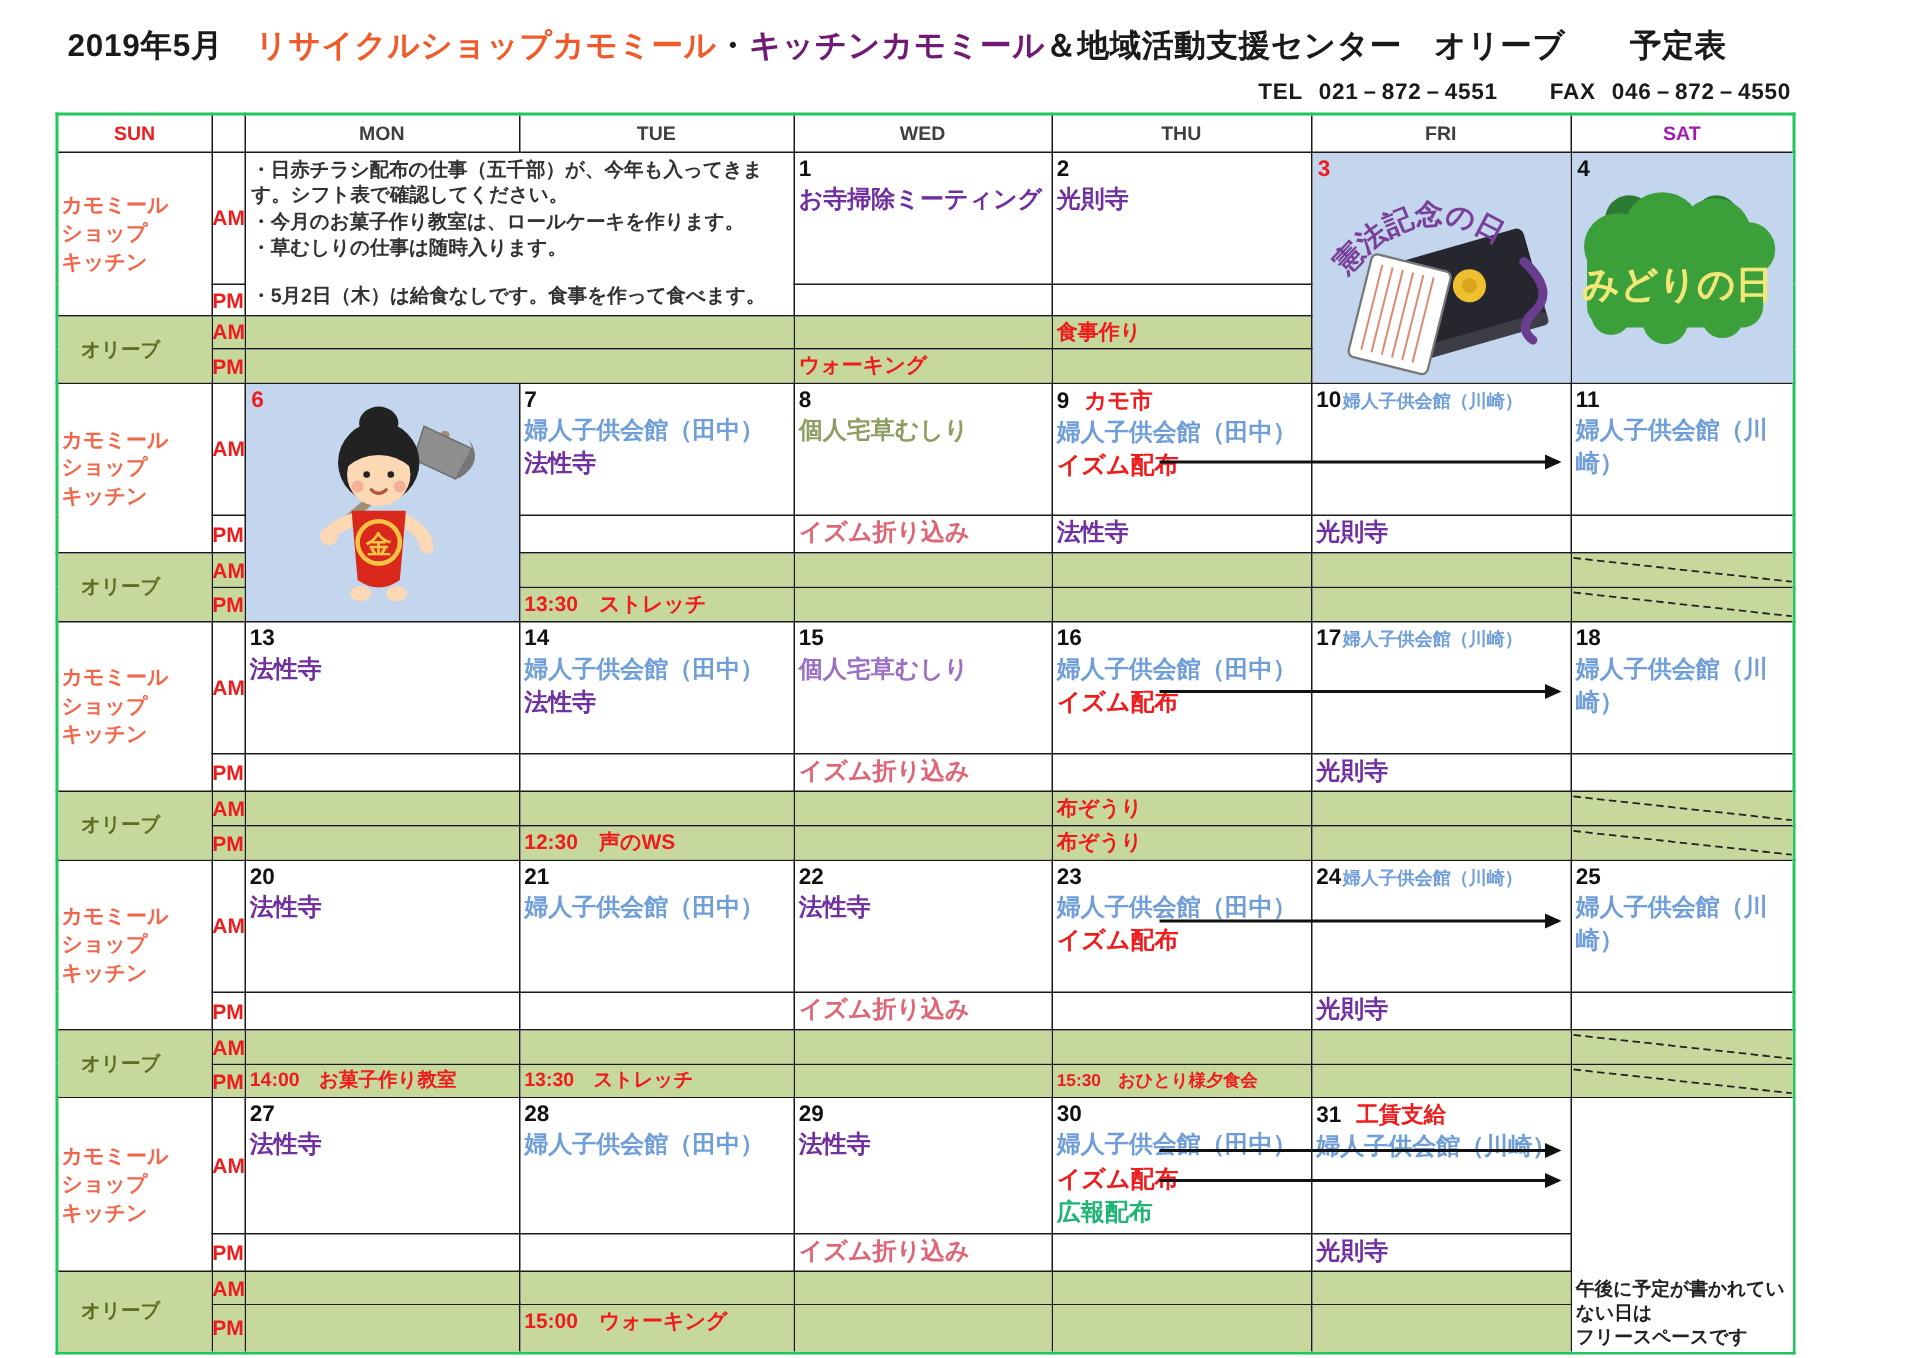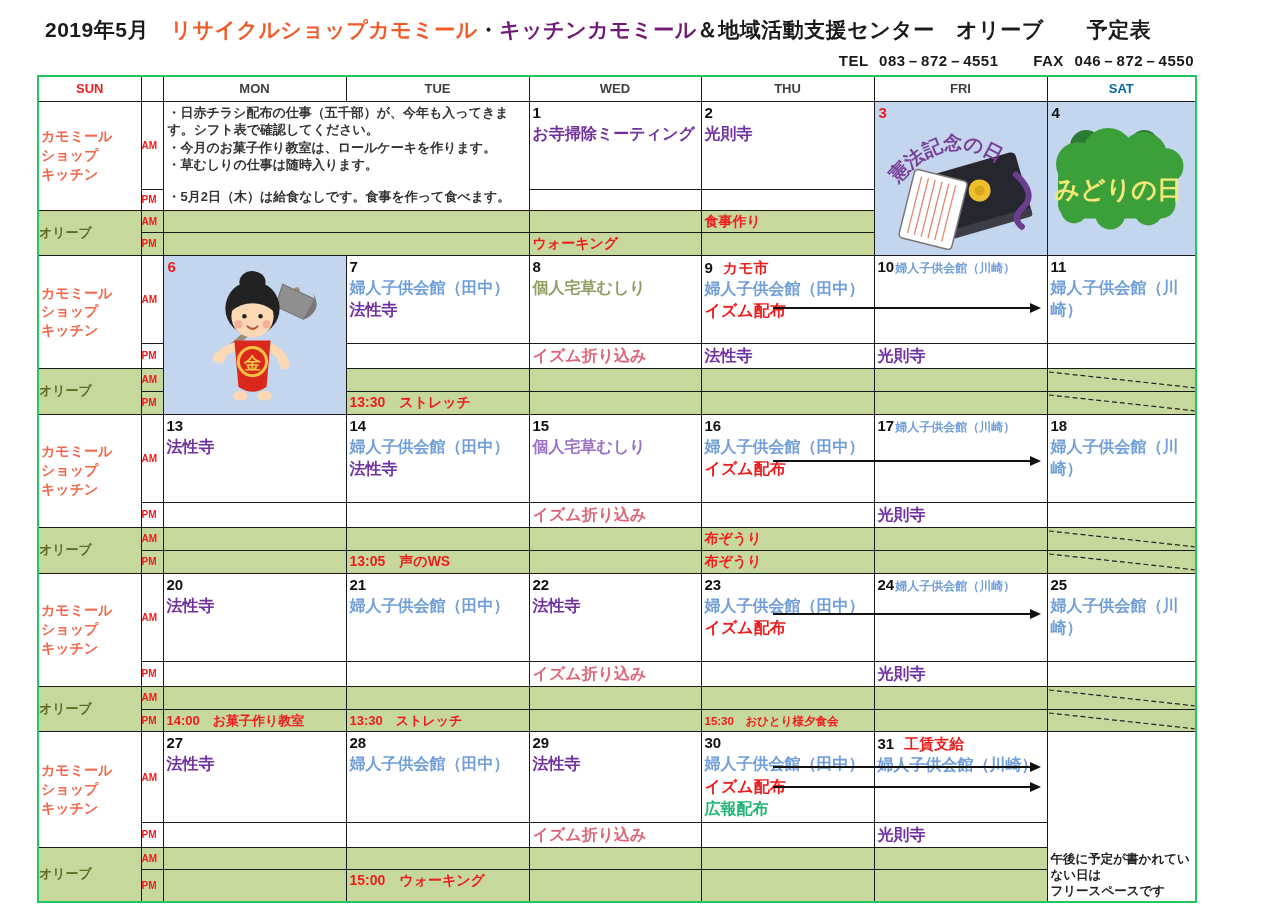--- a/index.html
+++ b/index.html
@@ -20,25 +20,25 @@
   td{border:1px solid #1a1a1a;padding:1px 3px;vertical-align:top;overflow:hidden;position:relative;font-weight:bold;}
   tr.r-hdr{height:25px;}
   tr.r-am{height:88px;}
   tr.r-pm{height:21px;}
   tr.r-oam{height:22px;}
   tr.r-opm{height:22px;}
   tr.r-opm5{height:32px;}
 
   td.hday{text-align:center;vertical-align:middle;font-size:13px;font-weight:bold;color:#3f3f3f;padding:0;}
   td.h-sun{color:#ee1c1c;}
-  td.h-sat{color:#0369a1;}
+  td.h-sat{color:#a21caf;}
 
   td.lbl{color:#f2664a;font-size:14px;line-height:1.35;vertical-align:middle;padding-left:2px;}
-  td.olbl{color:#5d6d21;font-size:13px;vertical-align:middle;padding-left:0;}
-  td.ampm{color:#ee1c1c;font-size:10px;text-align:left;vertical-align:middle;padding:0;}
+  td.olbl{color:#5d6d21;font-size:13px;vertical-align:middle;padding-left:15px;}
+  td.ampm{color:#ee1c1c;font-size:14px;text-align:left;vertical-align:middle;padding:0;}
   tr.olive td{background:#c6d89c;}
 
   .daynum{font-size:15px;font-weight:bold;color:#111;line-height:20px;}
   .daynum.rednum{color:#ee1c1c;}
   .evt{font-size:16px;line-height:1.4;}
   .purple{color:#7030a0;}
   .lpurple{color:#9a6fc4;}
   .blue{color:#6f9ed9;}
   .red{color:#ee1c1c;}
   .rose{color:#dd6677;}
@@ -69,21 +69,21 @@
 <body>
 
 <div class="page">
 
   <div class="title">
     <span>2019年5月</span>　<span class="t-orange">リサイクルショップカモミール</span><span>・</span><span class="t-blue">キッチンカモミール</span><span>＆地域活動支援センター　オリーブ　　予定表</span>
   </div>
 
   <div class="contact">
     <span>TEL</span>
-    <span>083－872－4551</span>
+    <span>021－872－4551</span>
     <span class="gap">FAX</span>
     <span>046－872－4550</span>
   </div>
 
   <div class="table-wrap">
   <table class="cal">
     <colgroup>
       <col style="width:103px">
           <col style="width:22px">
           <col style="width:183px">
@@ -332,21 +332,21 @@
       <td></td>
       <td class="diag">
               <svg viewBox="0 0 149 22" preserveAspectRatio="none">
                 <line x1="1" y1="3" x2="148" y2="19" stroke="#222" stroke-width="1.2" stroke-dasharray="5 3"></line>
               </svg>
             </td>
     </tr>
     <tr class="r-opm olive">
       <td class="ampm">PM</td>
       <td></td>
-      <td><span class="evt red" style="font-size:14px">13:05　声のWS</span></td>
+      <td><span class="evt red" style="font-size:14px">12:30　声のWS</span></td>
       <td></td>
       <td><span class="evt red" style="font-size:14px">布ぞうり</span></td>
       <td></td>
       <td class="diag">
               <svg viewBox="0 0 149 22" preserveAspectRatio="none">
                 <line x1="1" y1="3" x2="148" y2="19" stroke="#222" stroke-width="1.2" stroke-dasharray="5 3"></line>
               </svg>
             </td>
     </tr>
 

